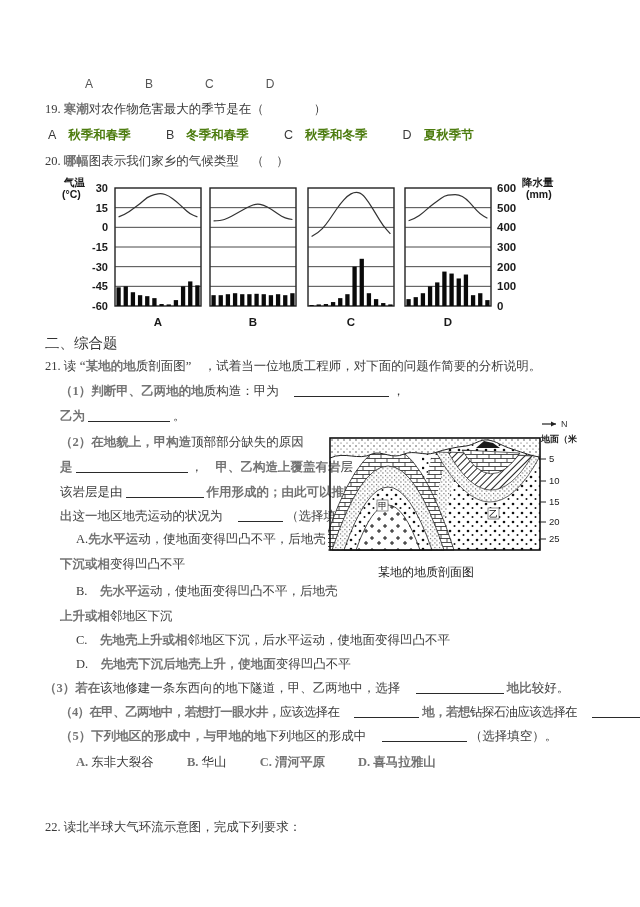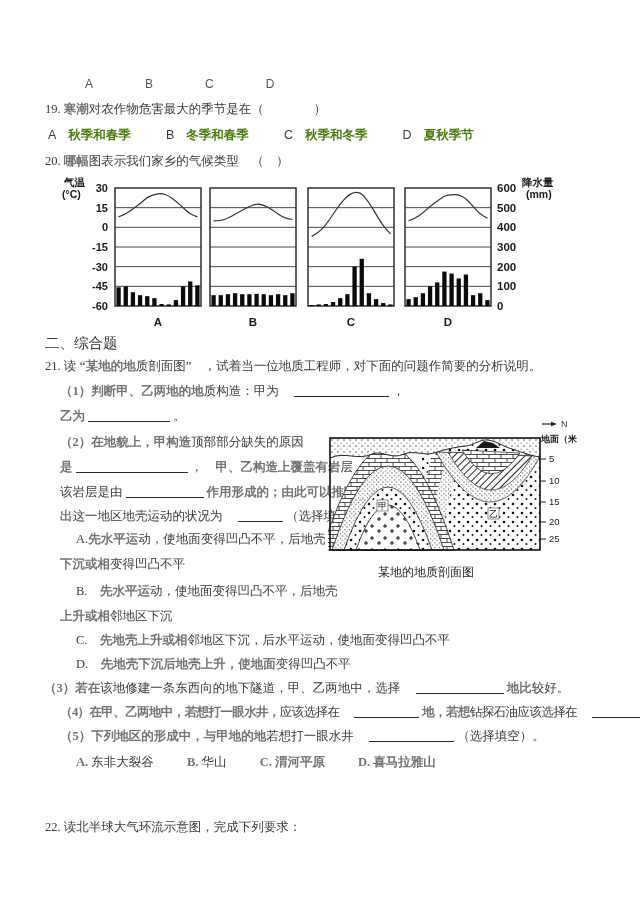--- a/index.html
+++ b/index.html
@@ -152,21 +152,21 @@
   <div class="line" style="left:60px;top:485px"><span>该岩层是由</span><span class="blank" style="width: 78px;"></span><span class="b">作用形成的；由此可以推断</span></div>
   <div class="line" style="left:60px;top:509px"><span class="b">出</span><span>这一地区地壳运动的状况为　</span><span class="blank" style="width: 45px;"></span><span>（选择填空）。</span></div>
   <div class="line" style="left:76px;top:532px"><span>A.</span><span class="b">先水平运</span><span>动，使地面变得凹凸不平，后地壳</span></div>
   <div class="line" style="left:60px;top:557px"><span class="b">下沉或相</span><span>变得凹凸不平</span></div>
   <div class="line" style="left:76px;top:584px"><span>B.　</span><span class="b">先水平运</span><span>动，使地面变得凹凸不平，后地壳</span></div>
   <div class="line" style="left:60px;top:609px"><span class="b">上升或相</span><span>邻地区下沉</span></div>
   <div class="line" style="left:76px;top:633px"><span>C.　</span><span class="b">先地壳上升或相</span><span>邻地区下沉，后水平运动，使地面变得凹凸不平</span></div>
   <div class="line" style="left:76px;top:657px"><span>D.　</span><span class="b">先地壳下沉后地壳上升，使地面</span><span>变得凹凸不平</span></div>
   <div class="line" style="left:44px;top:681px"><span class="b">（3）若在</span><span>该地修建一条东西向的地下隧道，甲、乙两地中，选择　</span><span class="blank" style="width: 88px;"></span><span class="b">地比</span><span>较好。</span></div>
   <div class="line tight" style="left:60px;top:705px"><span class="b">（4）在甲、乙两地中，若想打一眼水井，</span><span>应该选择在　</span><span class="blank" style="width: 65px;"></span><span class="b">地，</span><span class="b">若想</span><span>钻探石油应该选择在　</span><span class="blank" style="width: 50px;"></span></div>
-  <div class="line" style="left:60px;top:729px"><span class="b">（5）下列地区的形成中，与甲地的地</span><span>若想打一眼水井　</span><span class="blank" style="width: 85px;"></span><span>（选择填空）。</span></div>
+  <div class="line" style="left:60px;top:729px"><span class="b">（5）下列地区的形成中，与甲地的地</span><span>下列地区的形成中　</span><span class="blank" style="width: 85px;"></span><span>（选择填空）。</span></div>
   <div class="line p5opts" style="left:76px;top:755px">
     <span class="p5opt"><span class="b">A.</span><span> 东非大裂谷</span></span>
     <span class="p5opt"><span class="b">B.</span><span> 华山</span></span>
     <span class="p5opt"><span class="b">C.</span><span class="b"> 渭河平原</span></span>
     <span class="p5opt"><span class="b">D.</span><span class="b"> 喜马拉雅山</span></span>
   </div>
 
   <svg width="250" height="140" viewBox="0 0 250 140" style="left:328px;top:414px">
     <defs>
       <pattern id="pStip" width="6" height="6" patternUnits="userSpaceOnUse">

